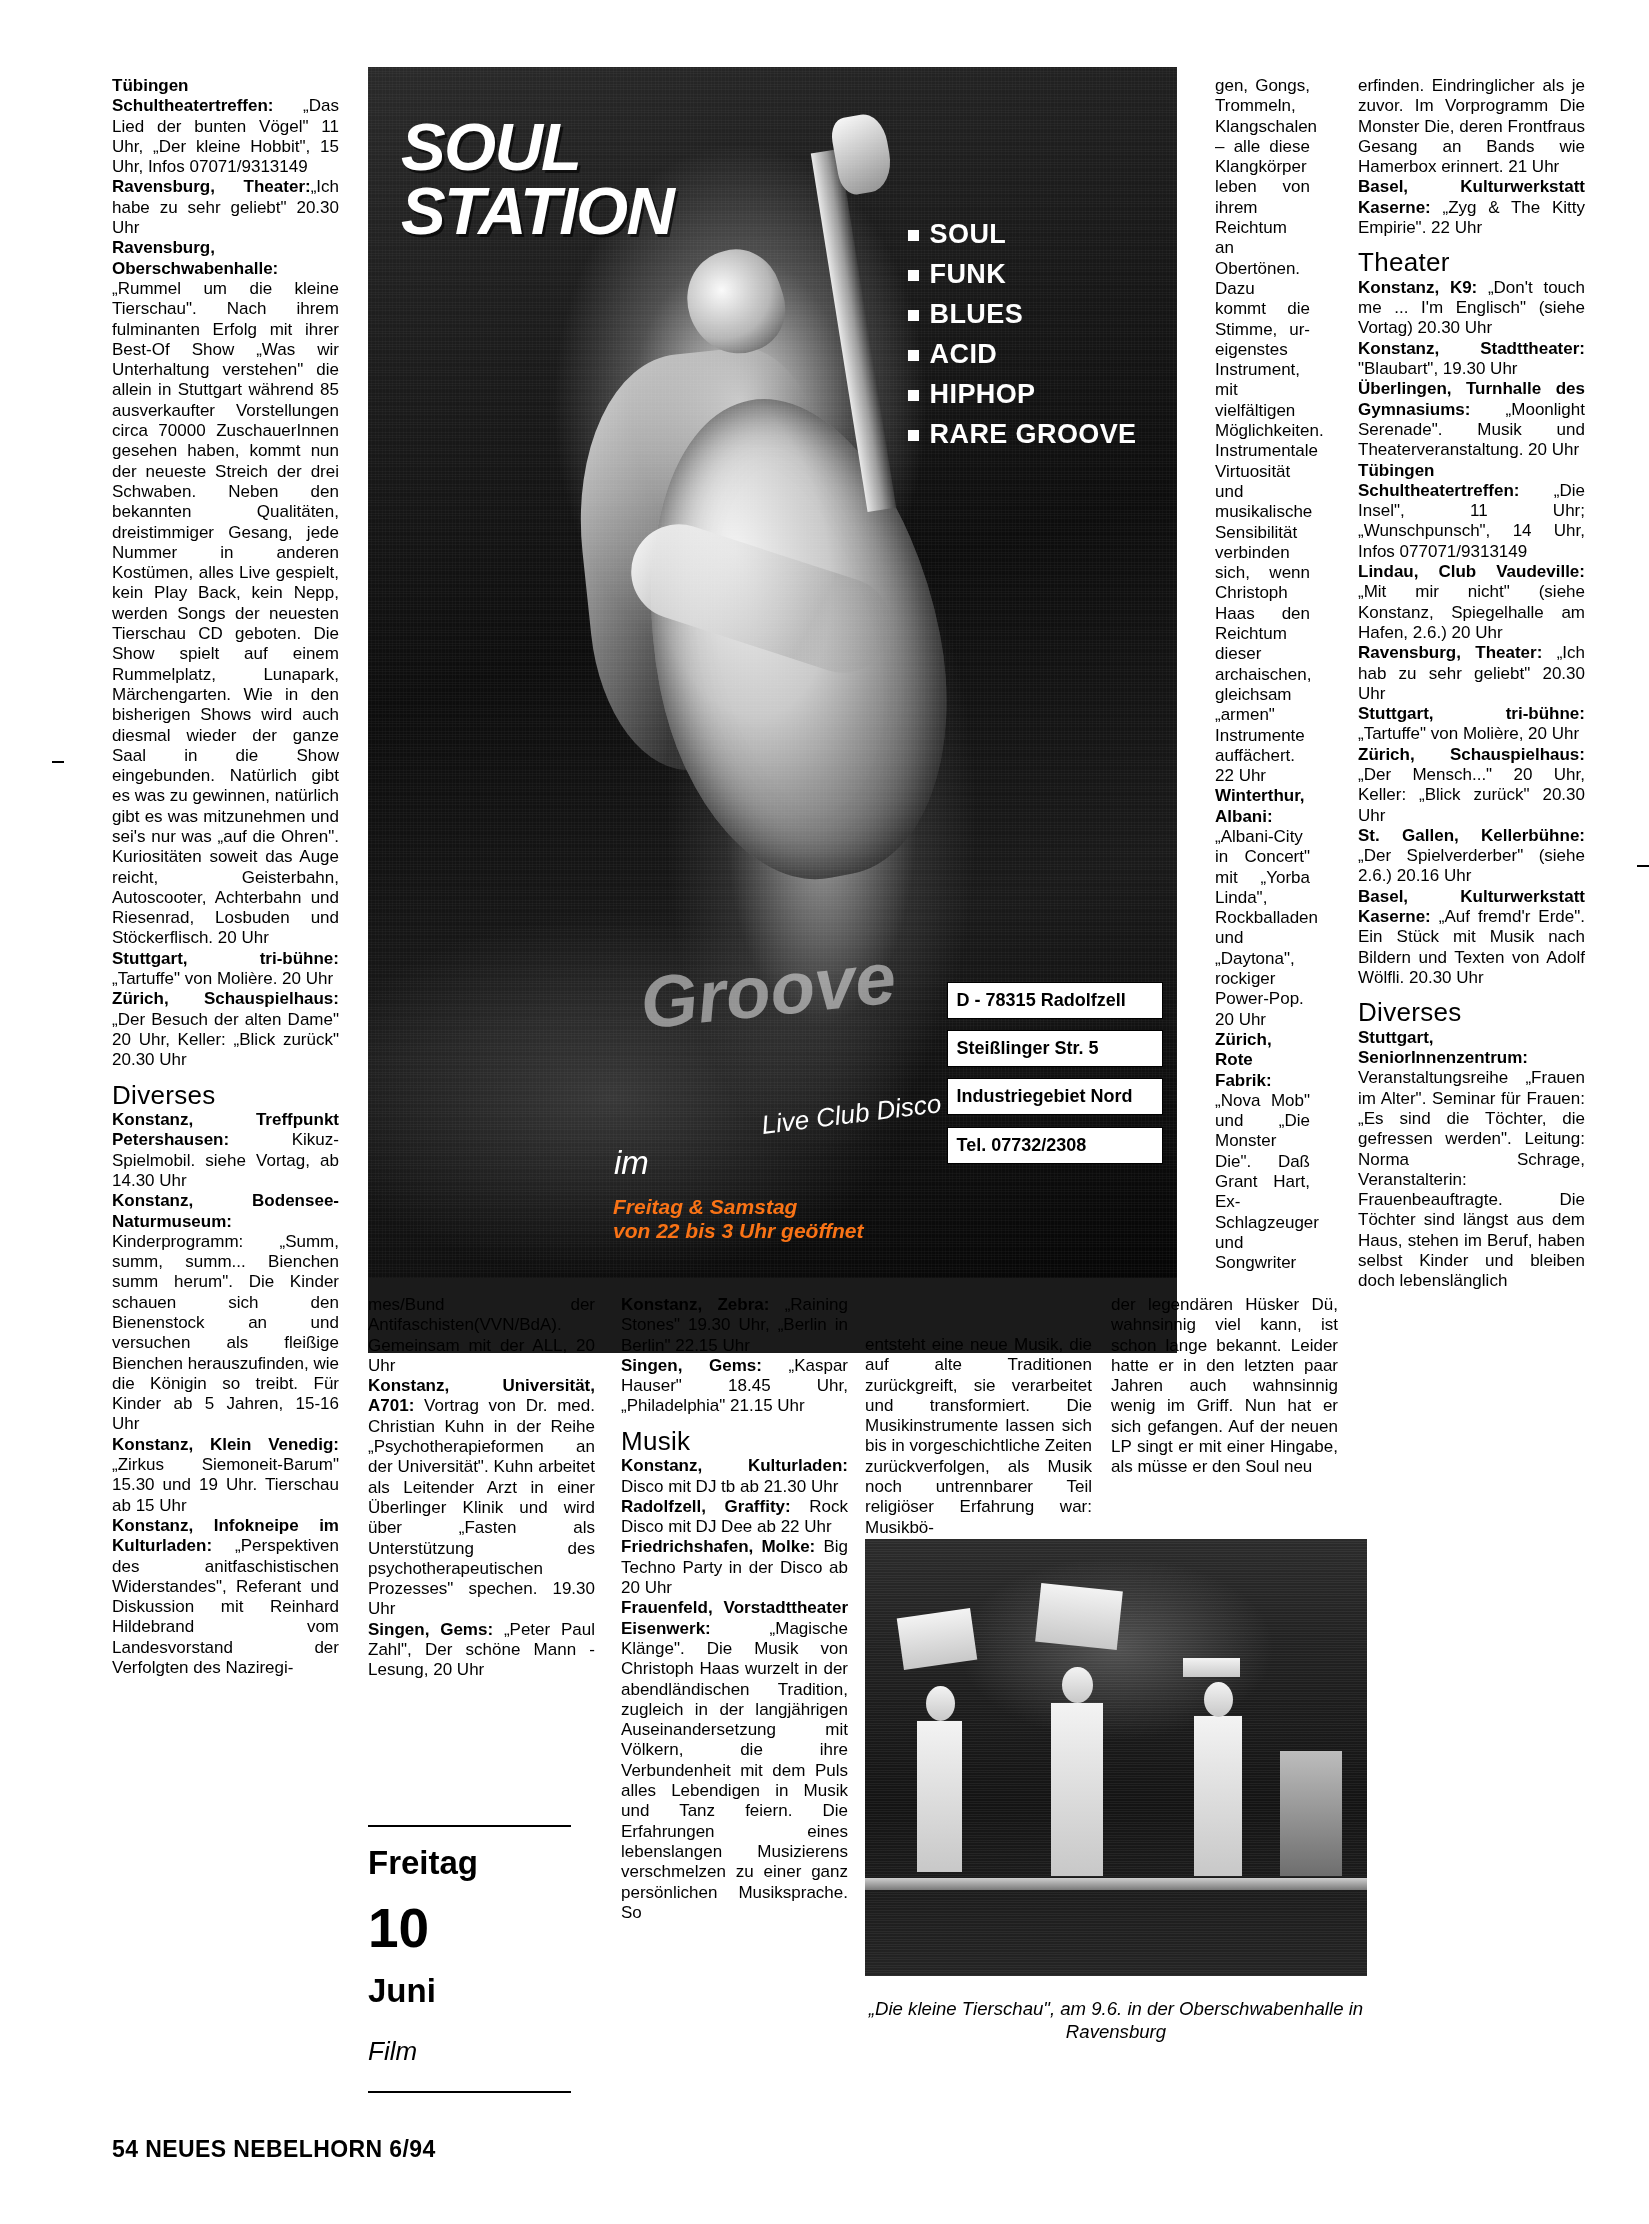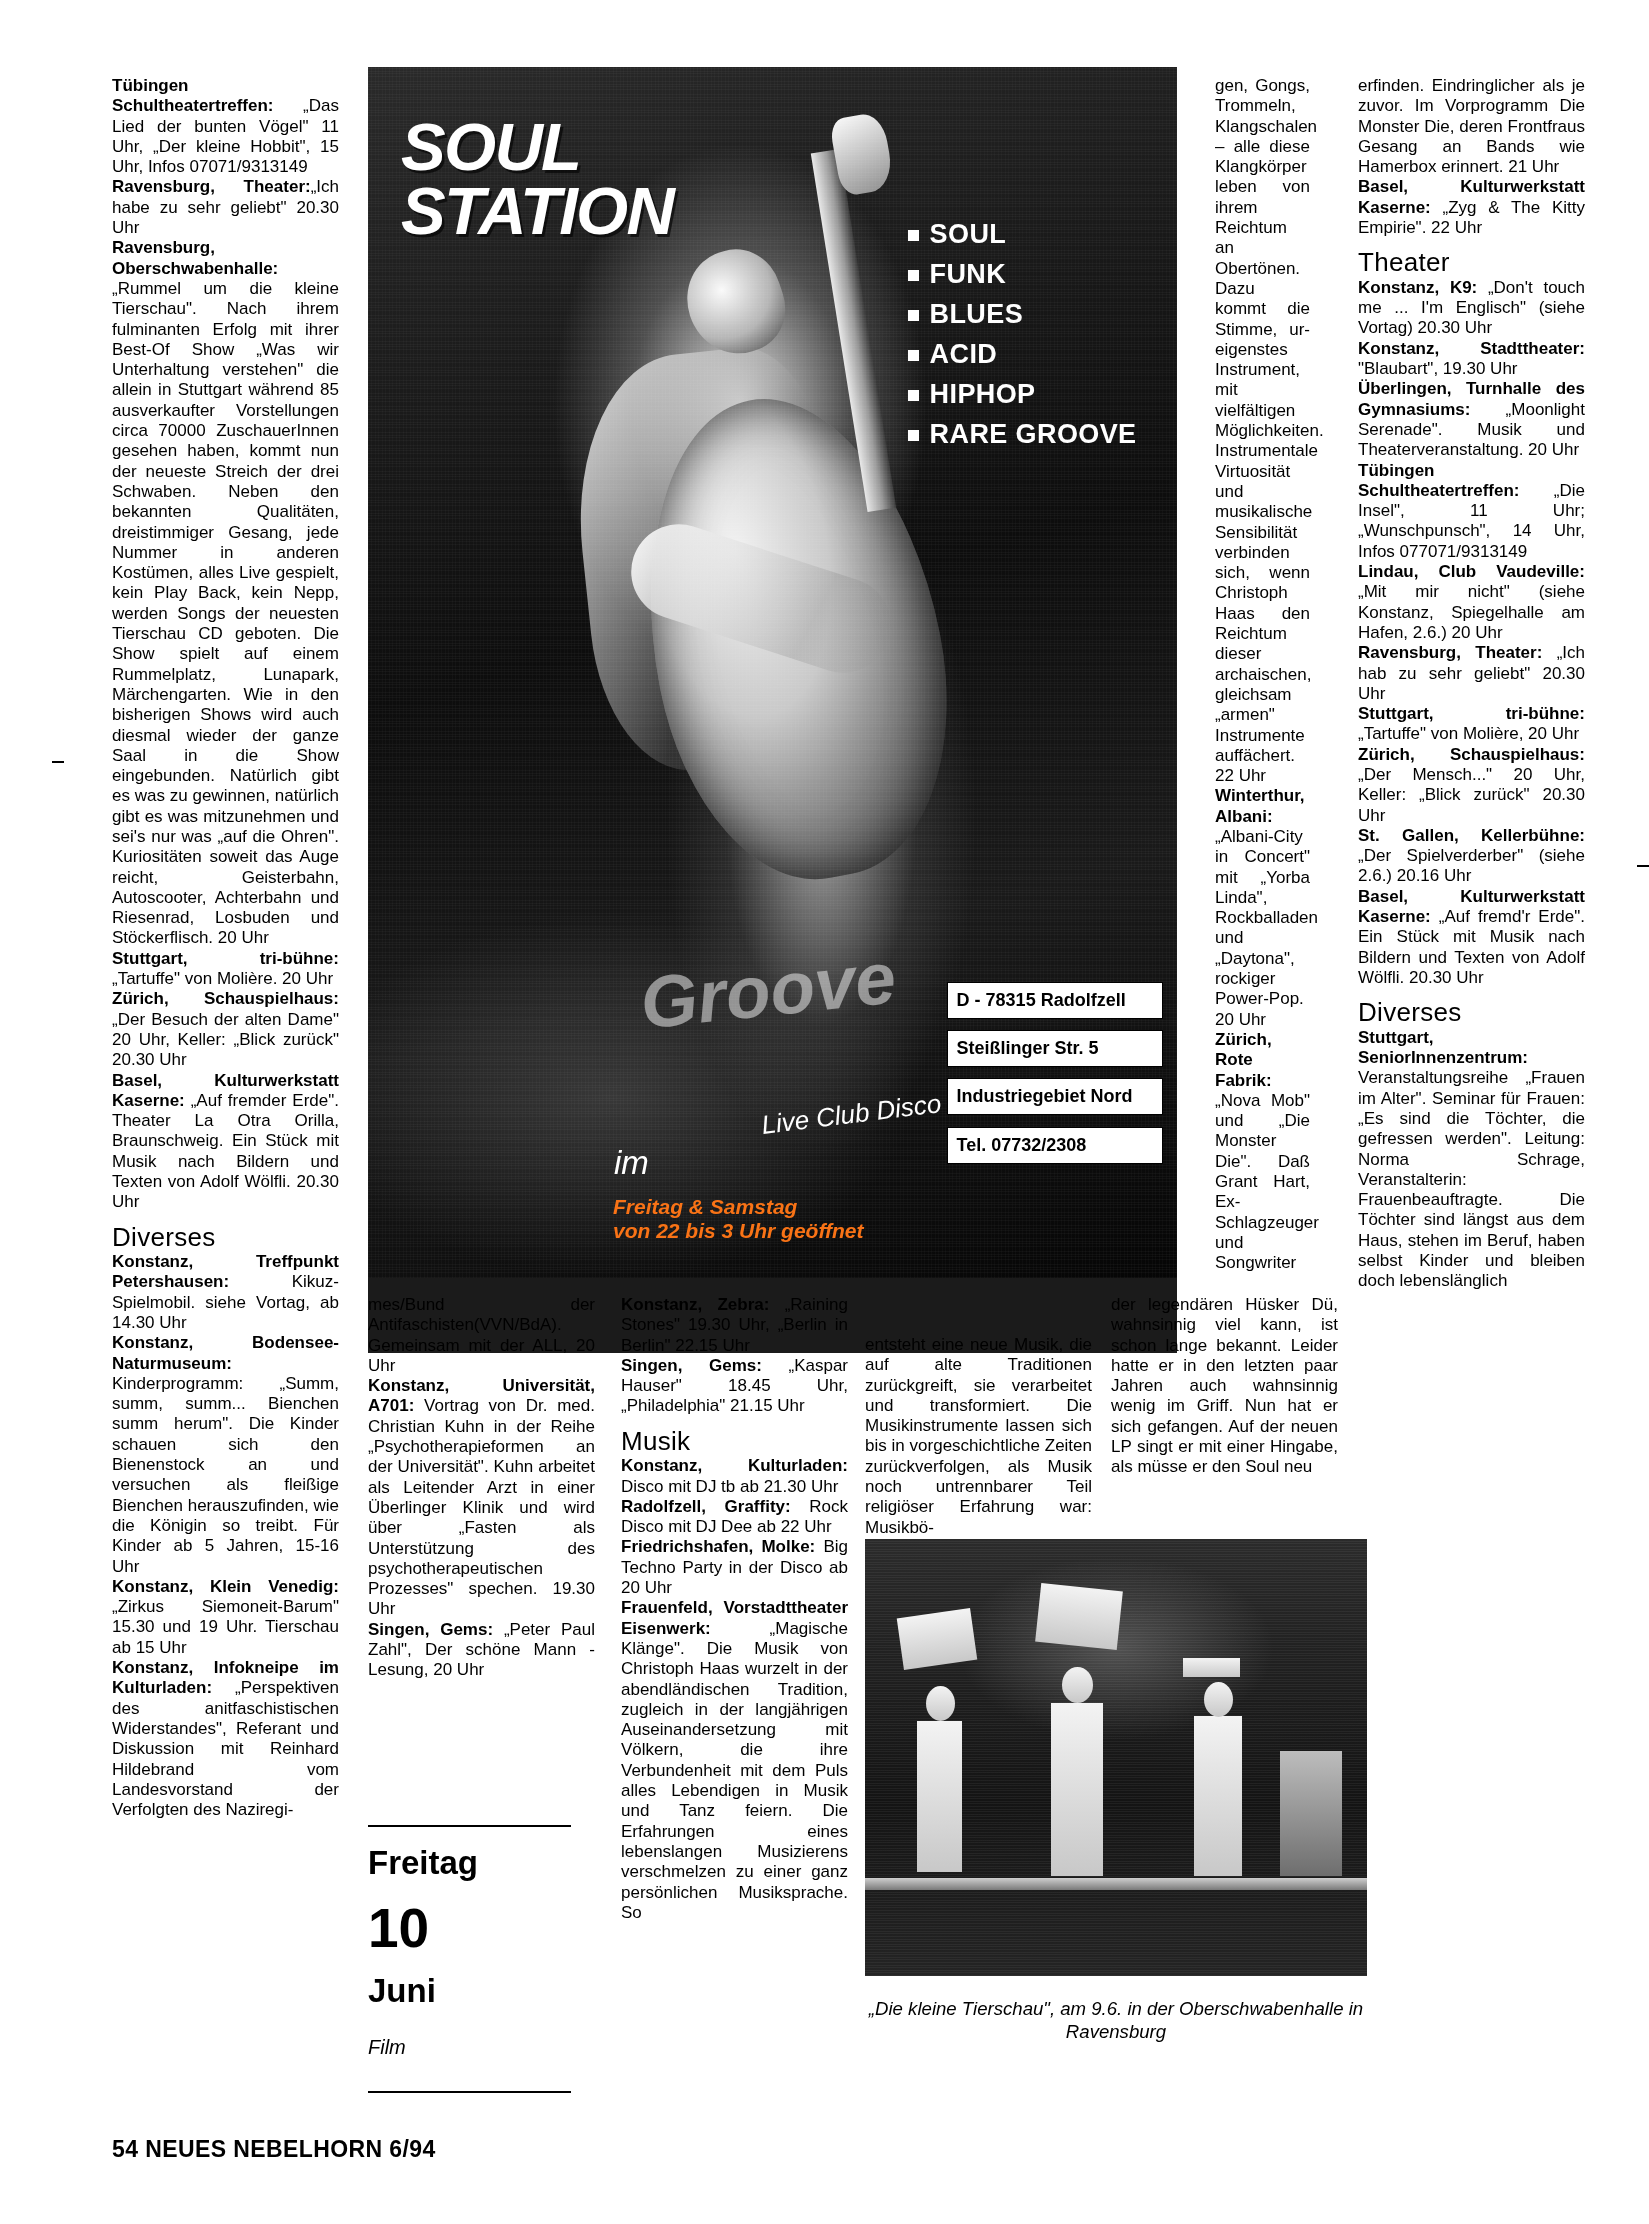--- a/index.html
+++ b/index.html
@@ -102,21 +102,21 @@
 
   
   .datebox{
     position:absolute;left:368px;top:1825px;width:203px;height:264px;
     border-top:2.6px solid #000;border-bottom:2.6px solid #000;
     text-align:left;font-weight:bold;
   }
   .datebox .d1{font-size:33px;margin-top:17.3px;}
   .datebox .d2{font-size:55px;margin-top:14px;}
   .datebox .d3{font-size:33px;margin-top:12px;}
-  .filmlabel{position:absolute;left:368px;top:2036px;font-style:italic;font-size:20px;}
+  .filmlabel{position:absolute;left:368px;top:2036px;font-style:italic;font-size:26px;}
 
   
   .photo2{
     position:absolute;left:865px;top:1539px;width:502px;height:437px;
     background:
       radial-gradient(ellipse 225px 130px at 50% 25%, rgba(120,120,120,.55), rgba(0,0,0,0) 70%),
       linear-gradient(180deg,#2b2b2b,#141414 60%,#242424);
     overflow:hidden;
   }
   .p2grain{position:absolute;inset:0;background-image:repeating-linear-gradient(0deg, rgba(255,255,255,.05) 0 0.9px, rgba(0,0,0,0) 0.9px 2.6px);}
@@ -139,21 +139,20 @@
 
   <div class="tick"></div>
   <div class="tick2"></div>
 
   <div class="col hy" style="left:112px;top:76px;width:227px;">
     <p><span class="b">Tübingen Schultheatertreffen:</span><span> „Das Lied der bunten Vögel" 11 Uhr, „Der kleine Hobbit", 15 Uhr, Infos 07071/9313149</span></p>
     <p><span class="b">Ravensburg, Theater:</span><span>„Ich habe zu sehr geliebt" 20.30 Uhr</span></p>
     <p><span class="b">Ravensburg, Oberschwabenhalle:</span><span> „Rummel um die kleine Tierschau". Nach ihrem fulminanten Erfolg mit ihrer Best-Of Show „Was wir Unterhaltung verstehen" die allein in Stuttgart während 85 ausverkaufter Vorstellungen circa 70000 ZuschauerInnen gesehen haben, kommt nun der neueste Streich der drei Schwaben. Neben den bekannten Qualitäten, dreistimmiger Gesang, jede Nummer in anderen Kostümen, alles Live gespielt, kein Play Back, kein Nepp, werden Songs der neuesten Tierschau CD geboten. Die Show spielt auf einem Rummelplatz, Lunapark, Märchengarten. Wie in den bisherigen Shows wird auch diesmal wieder der ganze Saal in die Show eingebunden. Natürlich gibt es was zu gewinnen, natürlich gibt es was mitzunehmen und sei's nur was „auf die Ohren". Kuriositäten soweit das Auge reicht, Geisterbahn, Autoscooter, Achterbahn und Riesenrad, Losbuden und Stöckerflisch. 20 Uhr</span></p>
     <p><span class="b">Stuttgart, tri-bühne:</span><span> „Tartuffe" von Molière. 20 Uhr</span></p>
     <p><span class="b">Zürich, Schauspielhaus:</span><span> „Der Besuch der alten Dame" 20 Uhr, Keller: „Blick zurück" 20.30 Uhr</span></p>
-    <p><span class="b">Basel, Kulturwerkstatt Kaserne:</span><span> „Auf fremder Erde". Theater La Otra Orilla, Braunschweig. Ein Stück mit Musik nach Bildern und Texten von Adolf Wölfli. 20.30 Uhr</span></p>
     <div class="sect">Diverses</div>
     <p><span class="b">Konstanz, Treffpunkt Petershausen:</span><span> Kikuz-Spielmobil. siehe Vortag, ab 14.30 Uhr</span></p>
     <p><span class="b">Konstanz, Bodensee-Naturmuseum:</span><span> Kinderprogramm: „Summ, summ, summ... Bienchen summ herum". Die Kinder schauen sich den Bienenstock an und versuchen als fleißige Bienchen herauszufinden, wie die Königin so treibt. Für Kinder ab 5 Jahren, 15-16 Uhr</span></p>
     <p><span class="b">Konstanz, Klein Venedig:</span><span> „Zirkus Siemoneit-Barum" 15.30 und 19 Uhr. Tierschau ab 15 Uhr</span></p>
     <p><span class="b">Konstanz, Infokneipe im Kulturladen:</span><span> „Perspektiven des anitfaschistischen Widerstandes", Referant und Diskussion mit Reinhard Hildebrand vom Landesvorstand der Verfolgten des Naziregi-</span></p>
   </div>
 
   <div class="ad">
     <div class="ad-photo">
       <div class="player-body"></div>

